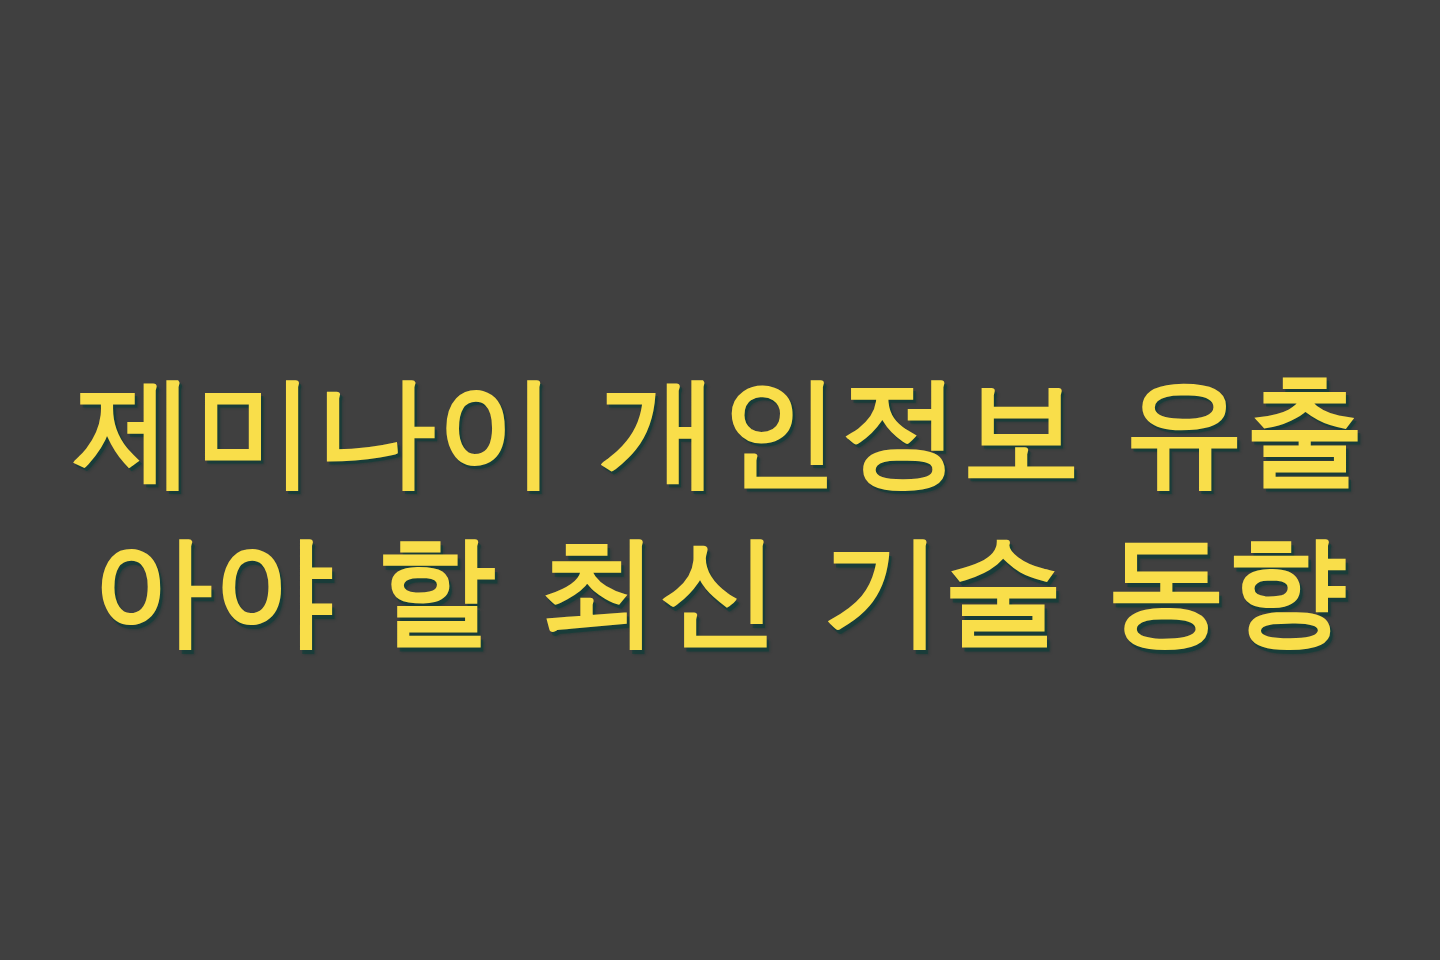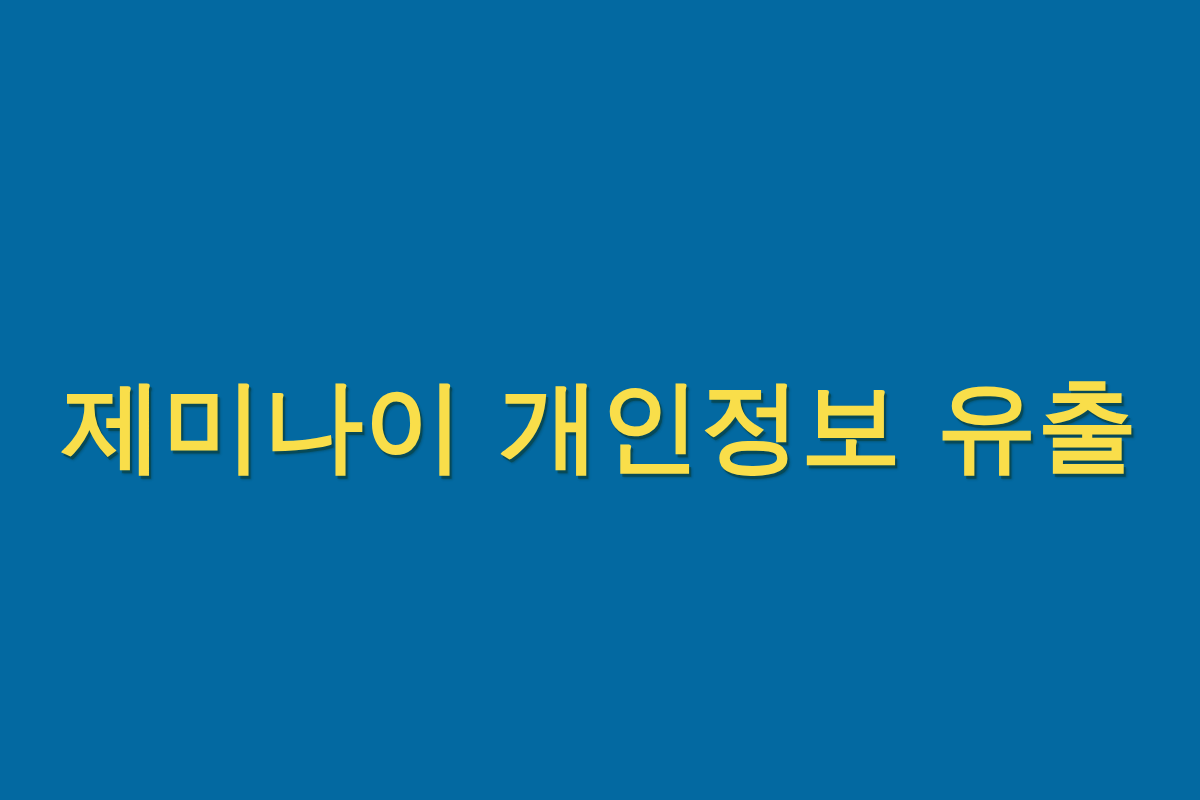--- a/index.html
+++ b/index.html
@@ -51,22 +51,23 @@
     white-space: pre;
     text-rendering: optimizeLegibility;
     text-shadow:
       2px 3px 0 rgba(10, 62, 56, 0.55),
       3px 4px 2px rgba(8, 50, 45, 0.30);
   }
 </style>
 </head>
 <body>
 
-<div id="thumbnail-canvas" style="background: #0369a1;">
+<div id="thumbnail-canvas" style="background: #404040;">
 
   <div id="headline-block">
 
     <span class="headline-line" style="color: rgb(249, 222, 74);">제미나이 개인정보 유출</span>
 
 
+    <span class="headline-line" style="color: rgb(249, 222, 74);">아야 할 최신 기술 동향</span>
 
   </div>
 </div>
 
 </body></html>

